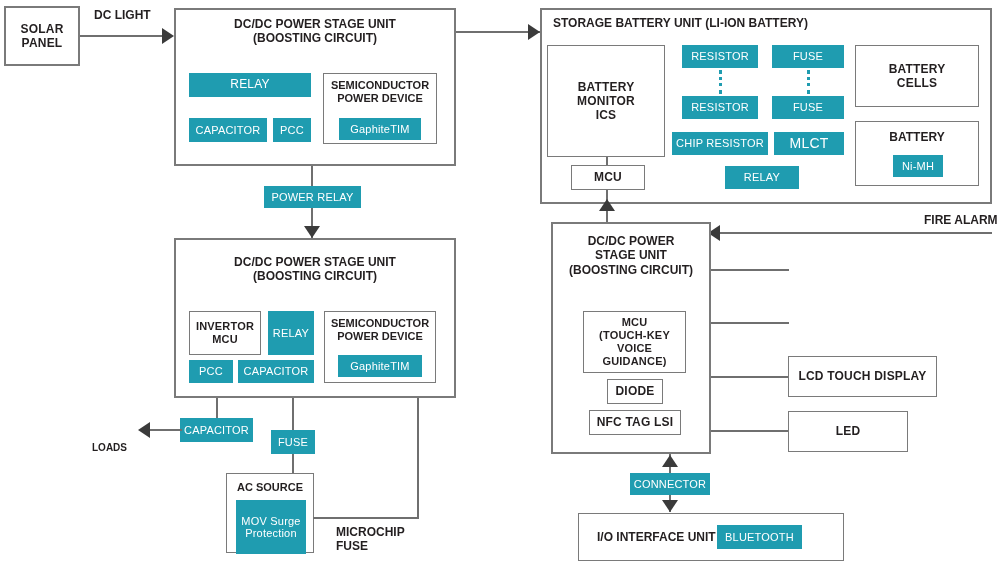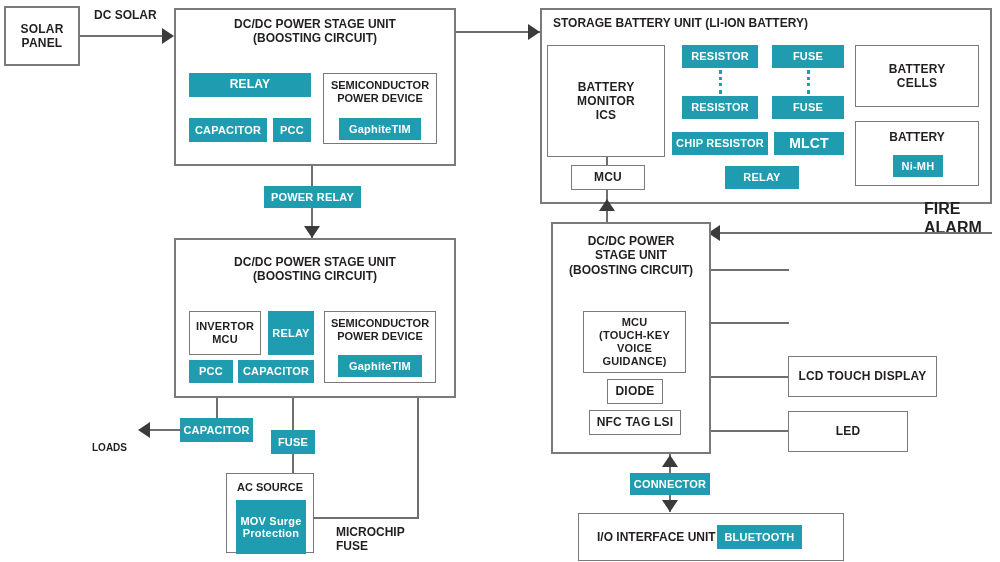--- a/index.html
+++ b/index.html
@@ -28,21 +28,21 @@
   .box.thin{border-width:1.6px;}
   .teal{
     position:absolute;
     box-sizing:border-box;
     background:#1f9cb0;
     color:#ffffff;
     display:flex;
     align-items:center;
     justify-content:center;
     text-align:center;
-    font-weight:bold;
+    font-weight:normal;
     line-height:1.1;
     letter-spacing:.2px;
   }
   .lbl{
     position:absolute;
     color:#231f20;
     font-weight:bold;
     line-height:1.2;
     white-space:pre-line;
   }
@@ -68,21 +68,21 @@
 </head>
 <body>
 
 <div id="stage">
 
   <div class="box" style="left:4px;top:6px;width:76px;height:60px;font-size:12px;">
     <span>SOLAR
 PANEL</span>
   </div>
 
-  <div class="lbl" style="left:94px;top:8px;font-size:12px;">DC SOLAR</div>
+  <div class="lbl" style="left:94px;top:8px;font-size:12px;">DC LIGHT</div>
   <div class="hl" style="left:80px;top:35px;width:86px;"></div>
   <div class="ar ar-r" style="left:162px;top:28px;"></div>
 
   <div class="box" style="left:174px;top:8px;width:282px;height:158px;display:block;"></div>
   <div class="title" style="left:174px;top:17px;width:282px;font-size:12px;">DC/DC POWER STAGE UNIT
 (BOOSTING CIRCUIT)</div>
 
   <div class="teal" style="left:189px;top:73px;width:122px;height:24px;font-size:12px;">RELAY</div>
   <div class="teal" style="left:189px;top:118px;width:78px;height:24px;font-size:11px;">CAPACITOR</div>
   <div class="teal" style="left:273px;top:118px;width:38px;height:24px;font-size:11px;">PCC</div>
@@ -165,21 +165,21 @@
     <span style="white-space:pre-line;">BATTERY
 CELLS</span>
   </div>
   <div class="box thin" style="left:855px;top:121px;width:124px;height:65px;display:block;"></div>
   <div class="title" style="left:855px;top:130px;width:124px;font-size:12px;">BATTERY</div>
   <div class="teal" style="left:893px;top:155px;width:50px;height:22px;font-size:11px;">Ni-MH</div>
 
   <div class="vl" style="left:606px;top:190px;height:34px;"></div>
   <div class="ar ar-u" style="left:599px;top:199px;"></div>
 
-  <div class="lbl" style="left:924px;top:199px;font-size:16px;">FIRE ALARM</div>
+  <div class="lbl" style="left:924px;top:213px;font-size:12px;">FIRE ALARM</div>
   <div class="hl" style="left:718px;top:232px;width:274px;"></div>
   <div class="ar ar-l" style="left:708px;top:225px;"></div>
 
   <div class="box" style="left:551px;top:222px;width:160px;height:232px;display:block;"></div>
   <div class="title" style="left:551px;top:234px;width:160px;font-size:12px;">DC/DC POWER
 STAGE UNIT
 (BOOSTING CIRCUIT)</div>
 
   <div class="box thin" style="left:583px;top:311px;width:103px;height:62px;font-size:11px;">
     <span style="white-space:pre-line;">MCU

